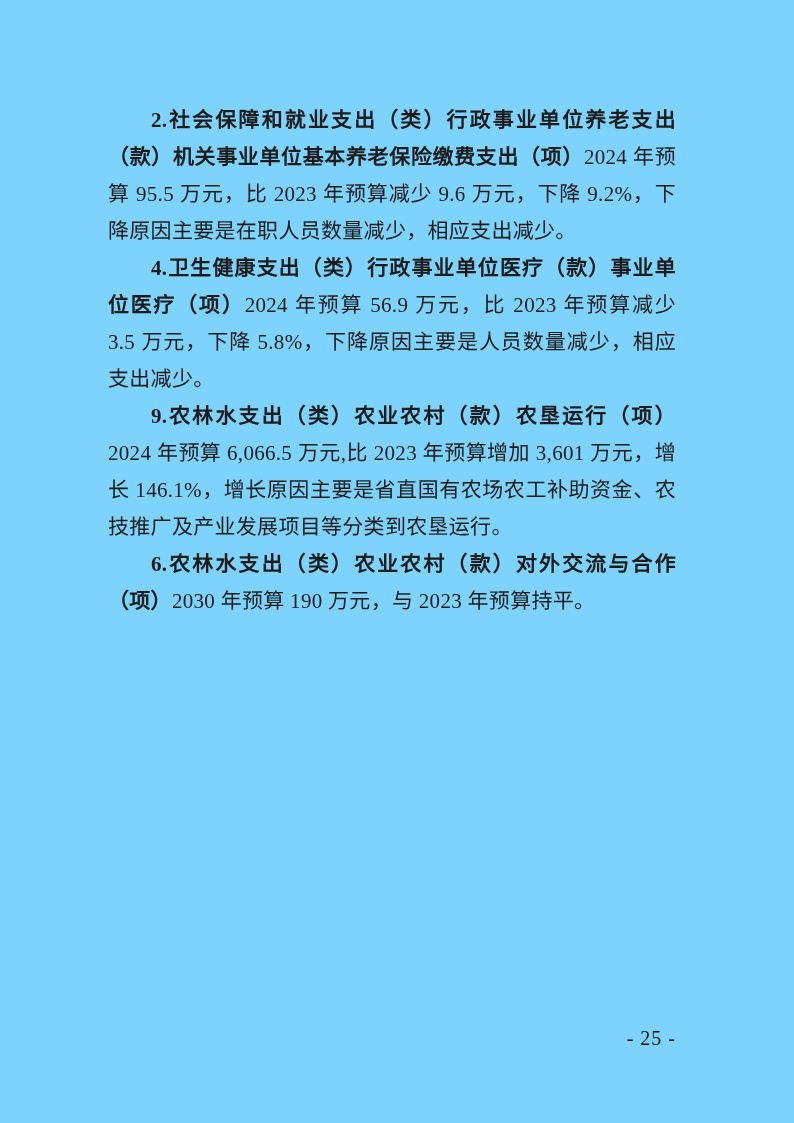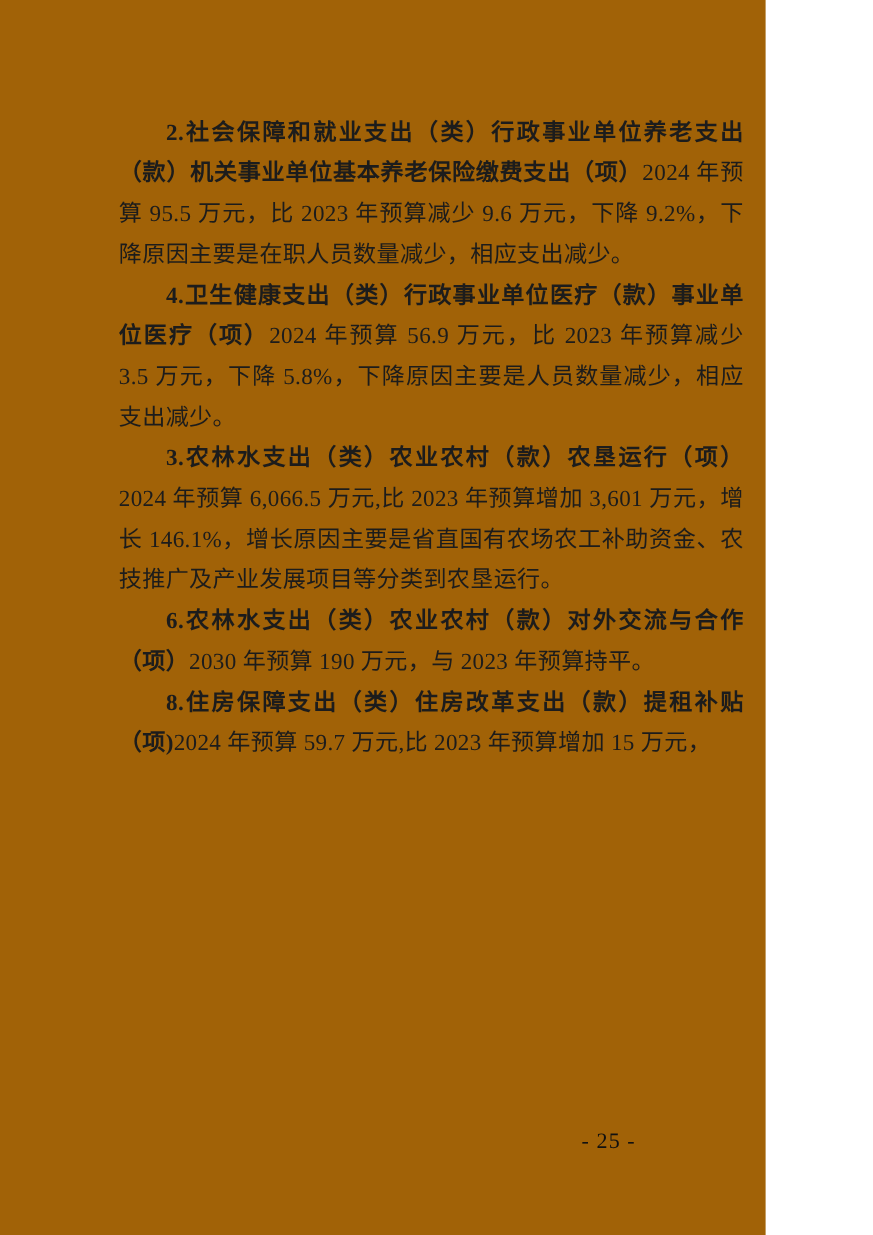--- a/index.html
+++ b/index.html
@@ -2,23 +2,23 @@
 <html lang="zh-CN"><head>
 <meta charset="utf-8">
 <style>
   html, body {
     margin: 0;
     padding: 0;
     background: #ffffff;
   }
   .page {
     position: relative;
-    width: 696px;
+    width: 794px;
     height: 1123px;
-    background: #a16207;
+    background: #7dd3fc;
     font-family: "Liberation Serif", "DejaVu Serif", serif;
     color: #1c1c1c;
     overflow: hidden;
   }
   .content {
     position: absolute;
     left: 108px;
     top: 102px;
     width: 568px;
     font-size: 21px;
@@ -48,23 +48,22 @@
 <body>
 
 <div class="page">
   <div class="content">
 
     <p class="para"><span class="head">2.社会保障和就业支出（类）行政事业单位养老支出（款）机关事业单位基本养老保险缴费支出（项）</span><span>2024 年预算 95.5 万元，比 2023 年预算减少 9.6 万元，下降 9.2%，下降原因主要是在职人员数量减少，相应支出减少。</span></p>
 
 
     <p class="para"><span class="head">4.卫生健康支出（类）行政事业单位医疗（款）事业单位医疗（项）</span><span>2024 年预算 56.9 万元，比 2023 年预算减少 3.5 万元，下降 5.8%，下降原因主要是人员数量减少，相应支出减少。</span></p>
 
-    <p class="para"><span class="head">3.农林水支出（类）农业农村（款）农垦运行（项）</span><span>2024 年预算 6,066.5 万元,比 2023 年预算增加 3,601 万元，增长 146.1%，增长原因主要是省直国有农场农工补助资金、农技推广及产业发展项目等分类到农垦运行。</span></p>
+    <p class="para"><span class="head">9.农林水支出（类）农业农村（款）农垦运行（项）</span><span>2024 年预算 6,066.5 万元,比 2023 年预算增加 3,601 万元，增长 146.1%，增长原因主要是省直国有农场农工补助资金、农技推广及产业发展项目等分类到农垦运行。</span></p>
 
     <p class="para"><span class="head">6.农林水支出（类）农业农村（款）对外交流与合作（项）</span><span>2030 年预算 190 万元，与 2023 年预算持平。</span></p>
 
 
-    <p class="para"><span class="head">8.住房保障支出（类）住房改革支出（款）提租补贴（项)</span><span>2024 年预算 59.7 万元,比 2023 年预算增加 15 万元，</span></p>
 
   </div>
 
   <div class="pagenum">- 25 -</div>
 </div>
 
 </body></html>

